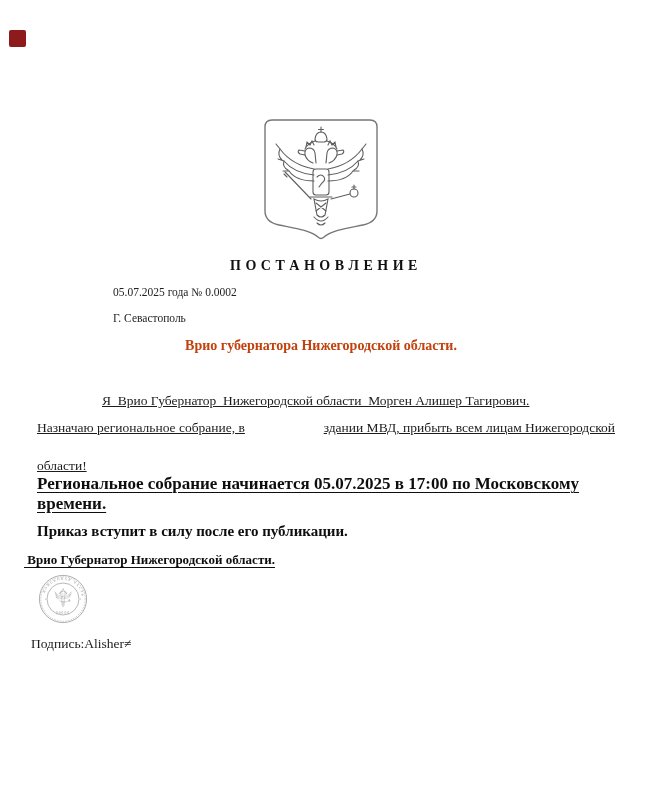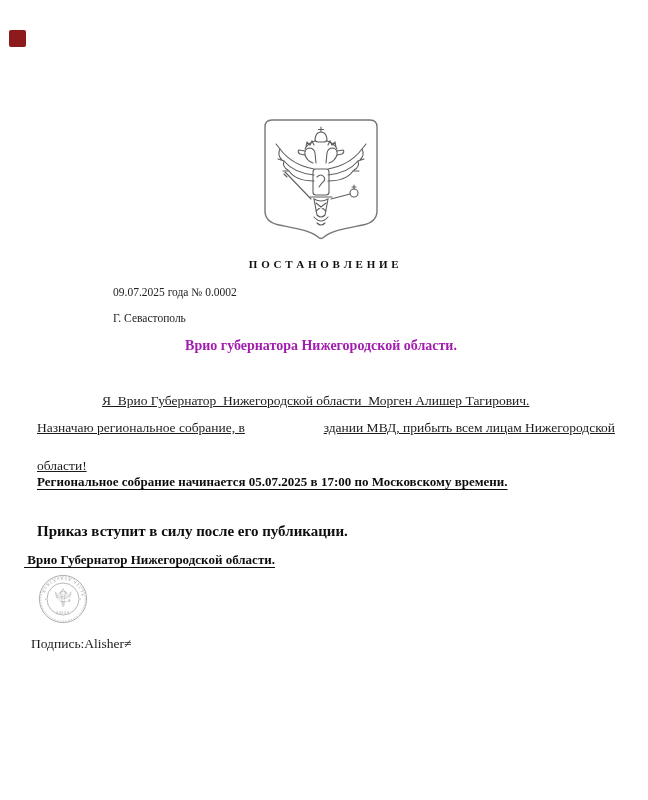--- a/index.html
+++ b/index.html
@@ -13,46 +13,46 @@
     overflow: hidden;
   }
   .abs { position: absolute; }
   .marker {
     left: 9px; top: 30px; width: 17px; height: 17px;
     background: #8e1b1b; border-radius: 2px;
   }
   .emblem { left: 264px; top: 119px; width: 114px; height: 123px; }
   .title-line {
     left: 0; right: 0; top: 258px;
-    text-align: center; font-weight: bold; font-size: 11px;
+    text-align: center; font-weight: bold; font-size: 14px;
     letter-spacing: 0.5px; color: #111;
   }
   .small-line { font-size: 11.5px; color: #222; }
   .date-line { left: 113px; top: 286px; }
   .city-line { left: 113px; top: 312px; }
   .center-bold {
     left: 0; right: 6px; text-align: center;
-    font-weight: bold; font-size: 14px; color: #a21caf;
+    font-weight: bold; font-size: 14px; color: #c2410c;
   }
   .heading-author { top: 338px; }
   .heading-subject { top: 366px; }
   .body-text { font-size: 13.5px; white-space: pre; color: #1c1c1c; text-decoration: underline; }
   .body-intro { left: 102px; top: 393px; }
   .body-line2 {
     left: 37px; right: 33px; top: 420px;
     display: flex; justify-content: space-between; gap: 32px;
   }
   .body-line3 { left: 37px; top: 458px; }
   .bold { font-weight: bold; color: #0e0e0e; }
   .underlined {
     text-decoration: underline;
     text-decoration-thickness: 1.4px;
     text-underline-offset: 3px;
   }
-  .meeting-notice { left: 37px; top: 474px; font-size: 13px; }
+  .meeting-notice { left: 37px; top: 474px; font-size: 17px; }
   .effective-clause { left: 37px; top: 503px; font-size: 15px; margin-top: 20px; }
   .signer-title { left: 24px; top: 552px; font-size: 13px; }
   .stamp { left: 38px; top: 574px; width: 50px; height: 50px; }
   .signature-line { left: 31px; top: 636px; font-size: 13.5px; }
   svg { display: block; }
   .stamp-text { font-family: "Liberation Serif", serif; fill: #8f8f8f; }
 </style>
 </head>
 <body>
 
@@ -87,21 +87,21 @@
       <path d="M90 70 V66 M88 68 H92 M67 80 L86 75"></path>
       <path d="M46 78 H68"></path>
       <path d="M50 80 Q57 84 64 80 L61 96 Q57 100 53 96 Z"></path>
       <path d="M52 84 L62 92 M62 84 L52 92"></path>
       <path d="M50 98 Q57 106 64 98 M53 104 Q57 108 61 104"></path>
     </g>
   </svg>
 
   <div class="abs title-line">П О С Т А Н О В Л Е Н И Е</div>
 
-  <div class="abs small-line date-line">09.07.2025 года № 0.0002</div>
+  <div class="abs small-line date-line">05.07.2025 года № 0.0002</div>
 
   <div class="abs small-line city-line">Г. Севастополь</div>
 
   <div class="abs center-bold heading-author">Врио губернатора Нижегородской области.</div>
 
 
   <div class="abs body-text body-intro">Я  Врио Губернатор  Нижегородской области  Морген Алишер Тагирович.</div>
 
   <div class="abs body-text body-line2">
     <span>Назначаю региональное собрание, в</span>

